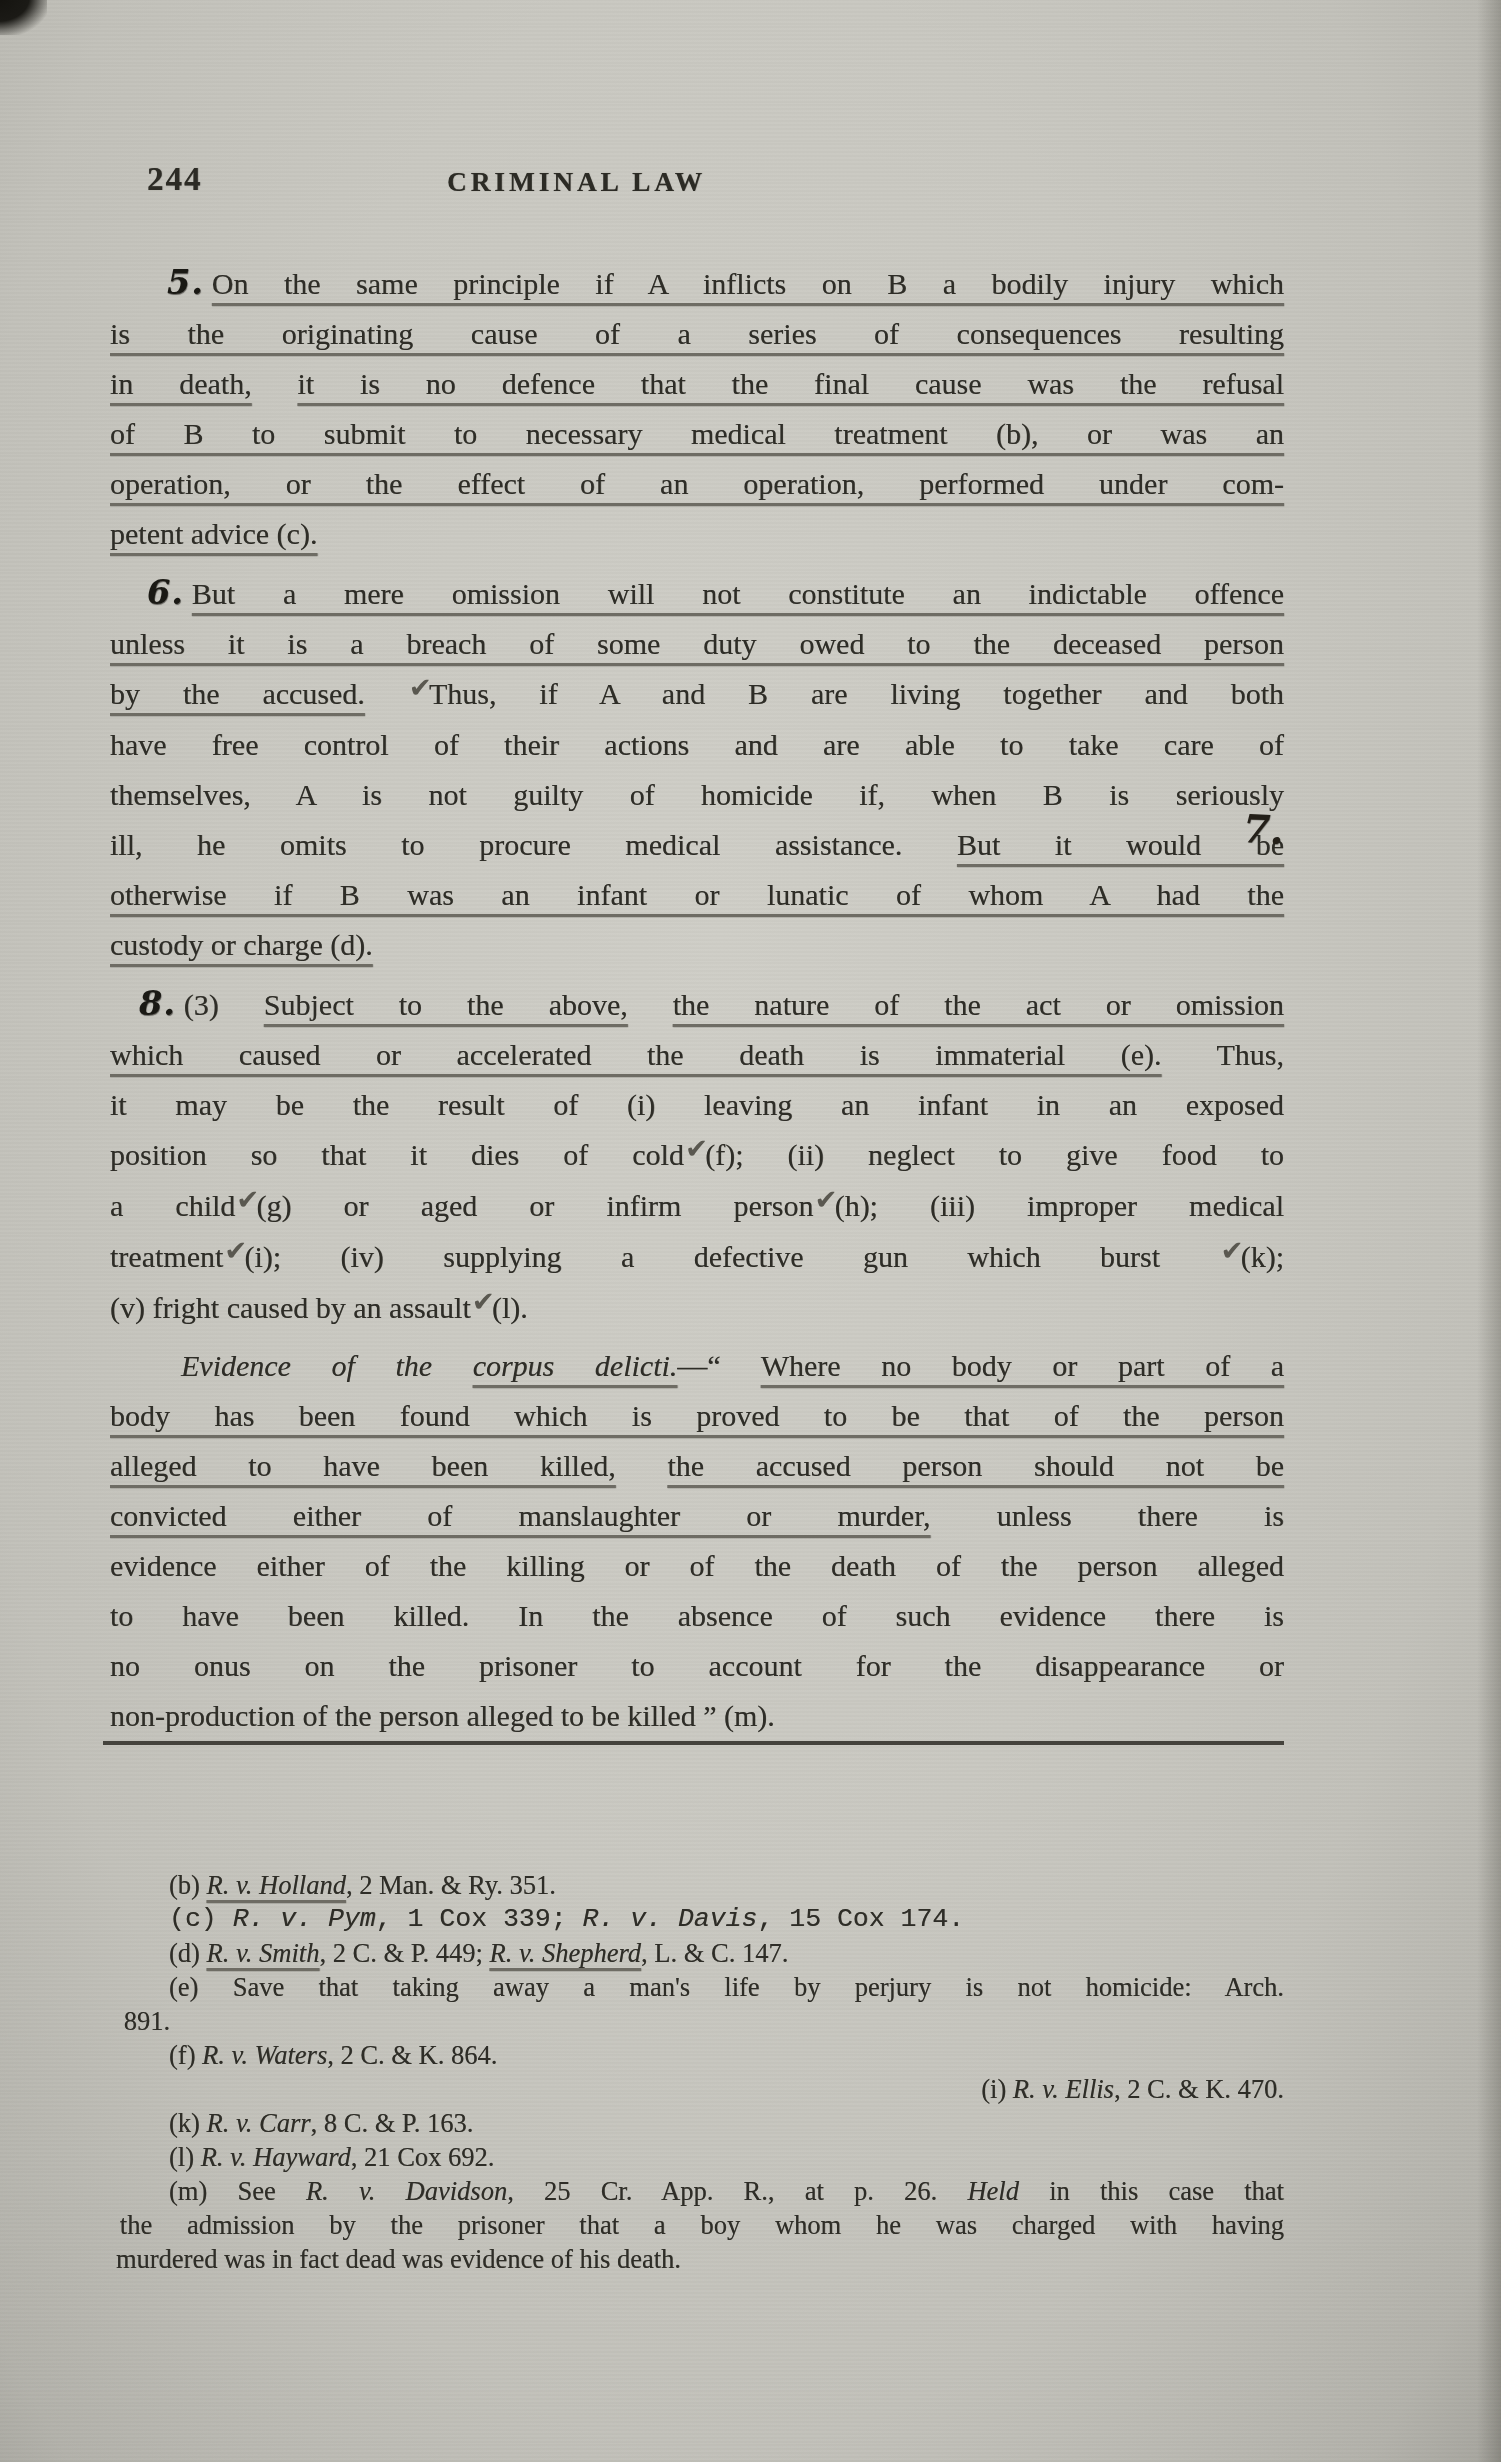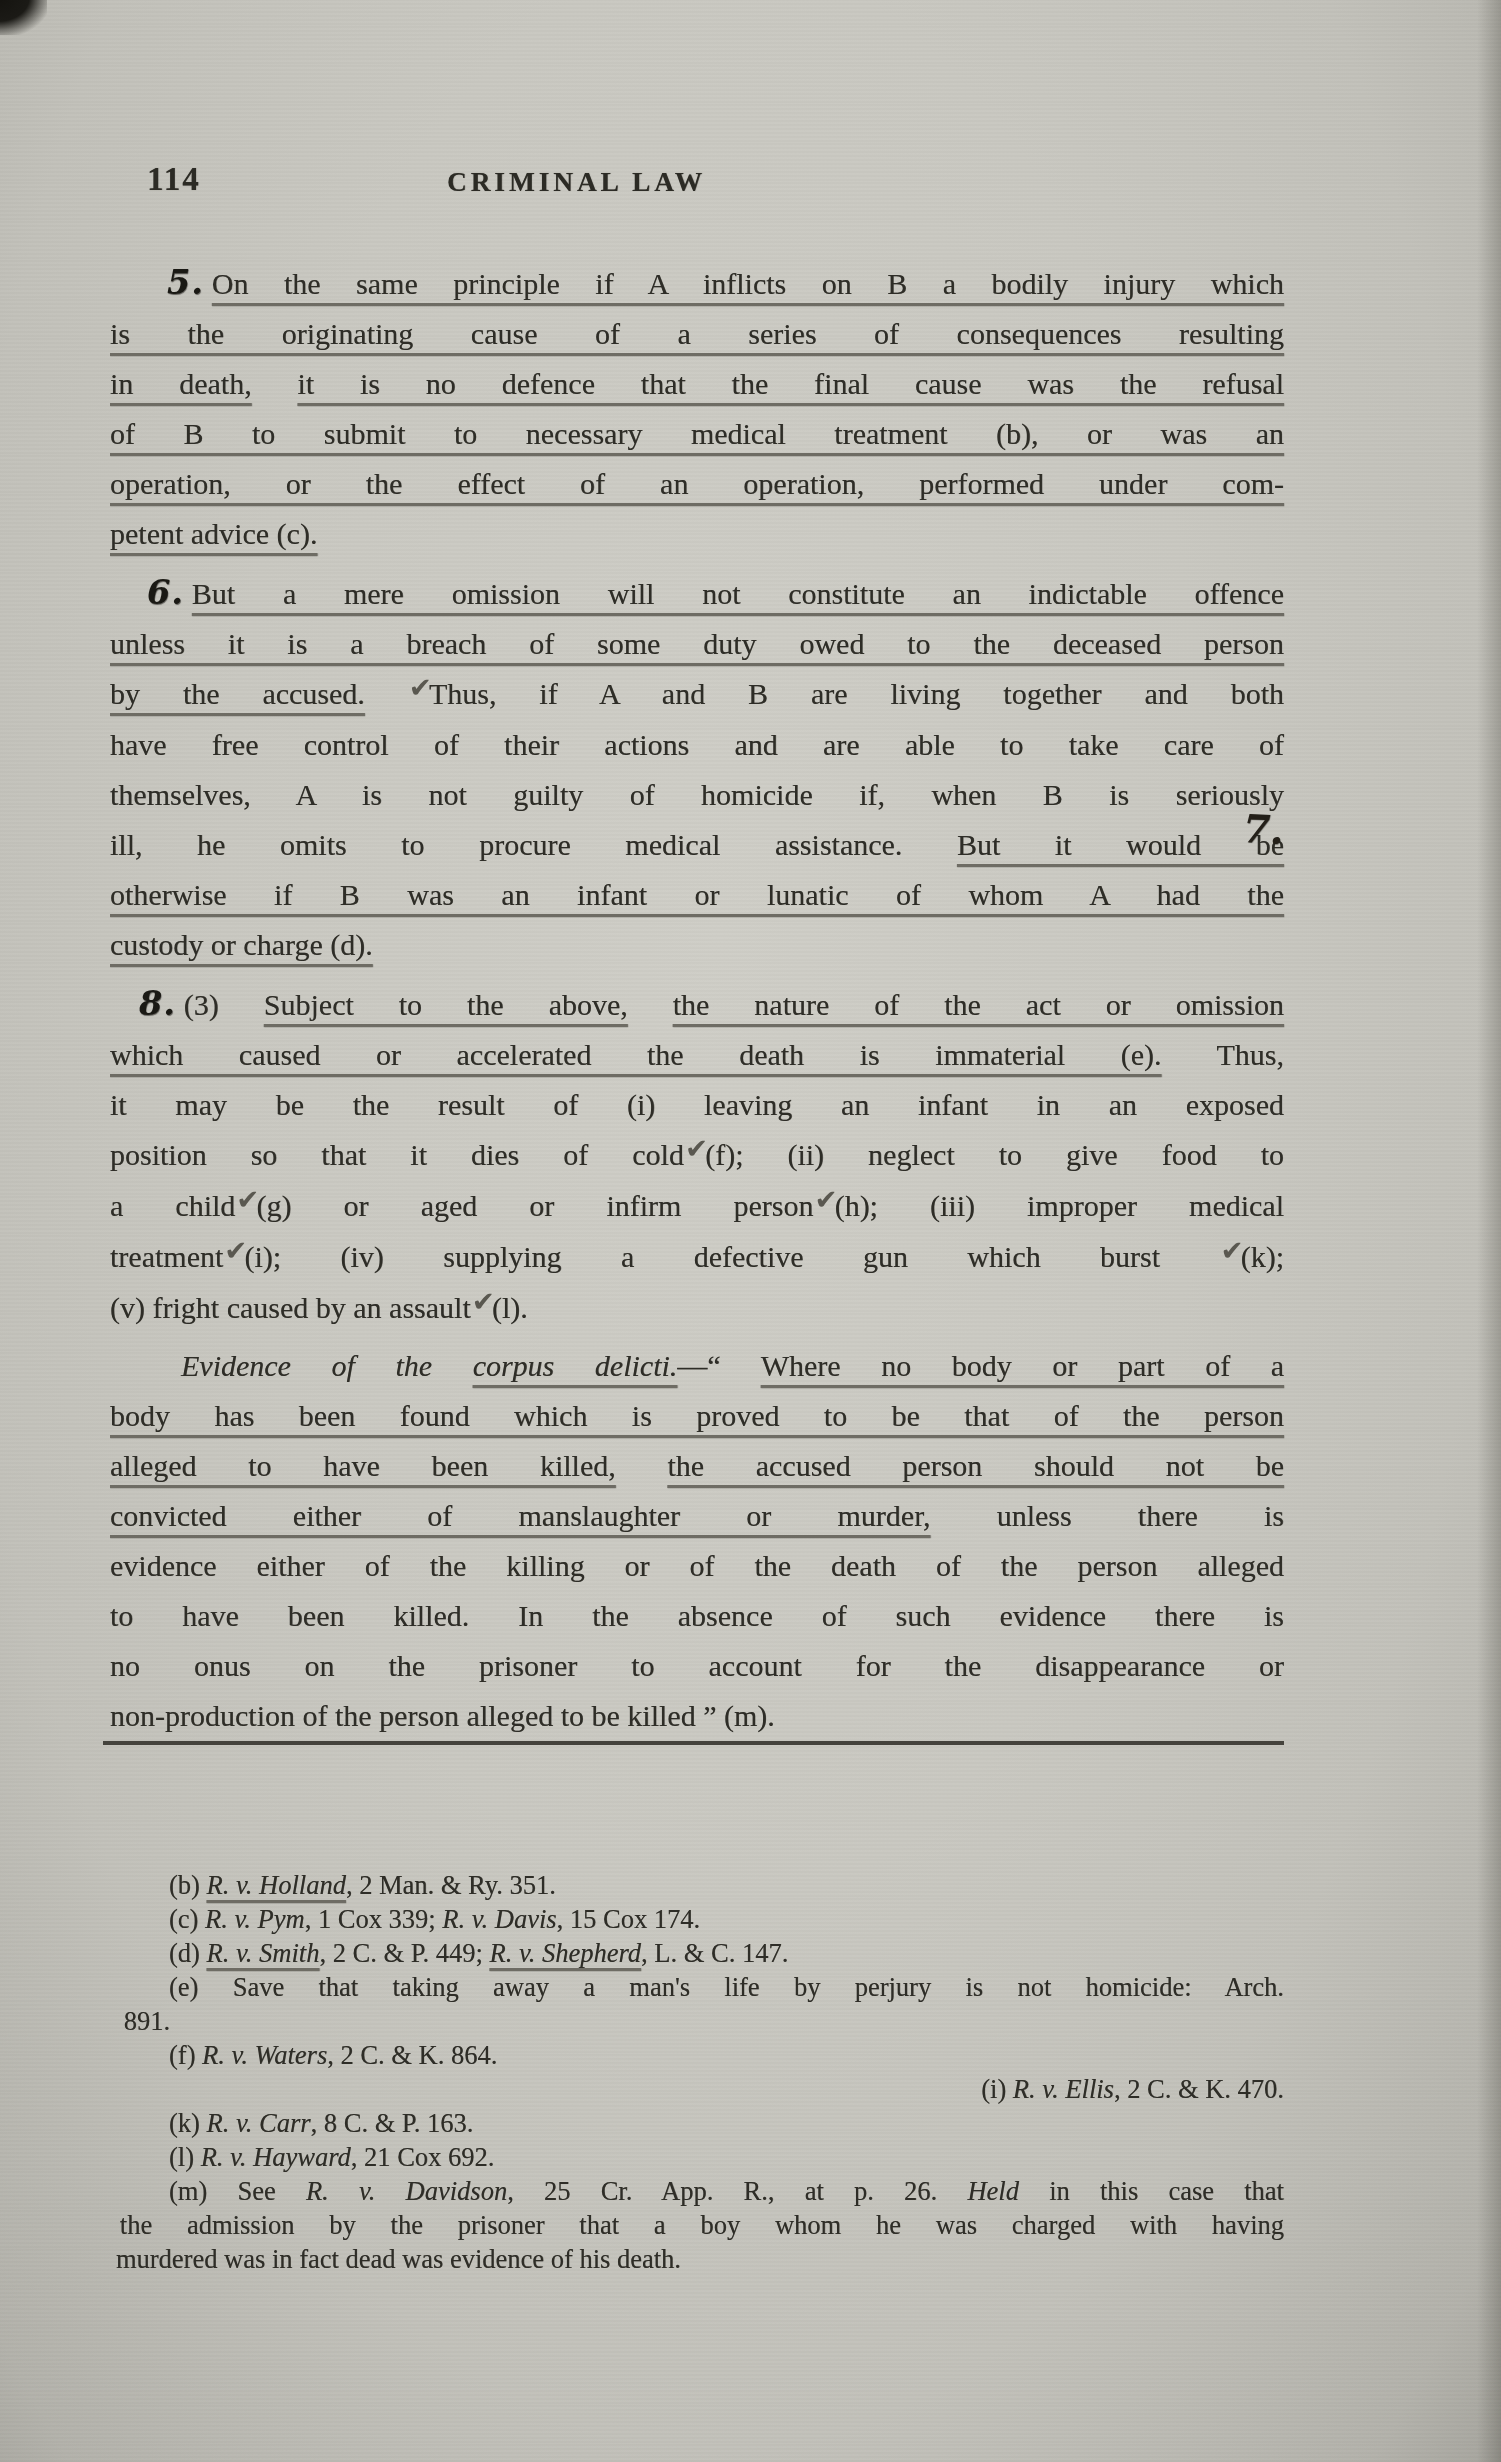--- a/index.html
+++ b/index.html
@@ -84,21 +84,21 @@
     text-underline-offset:5.9px;
   }
 </style>
 </head>
 <body>
 
 <div class="page">
   <div class="corner-smudge"></div>
   <div class="edge-shade"></div>
 
-  <span class="header-num">114</span>
+  <span class="header-num">244</span>
   <span class="header-title">CRIMINAL LAW</span>
 
   <main id="body-root">
       <div class="paragraph">
         <div class="line just" style="text-indent: 57px;"><span class="seg hw">5.</span><span class="seg u">On the same principle if A inflicts on B a bodily injury which</span></div>
         <div class="line just"><span class="seg u">is the originating cause of a series of consequences resulting</span></div>
         <div class="line just"><span class="seg u">in death,</span><span class="seg"> </span><span class="seg u">it is no defence that the final cause was the refusal</span></div>
         <div class="line just"><span class="seg u">of B to submit to necessary medical treatment (b), or was an</span></div>
         <div class="line just"><span class="seg u">operation, or the effect of an operation, performed under com-</span></div>
         <div class="line"><span class="seg u">petent advice (c).</span></div>
@@ -133,21 +133,21 @@
         <div class="line"><span class="seg">non-production of the person alleged to be killed ” (m).</span></div>
       </div>
     </main>
 
   <span class="margin-note">7.</span>
 
   <hr class="fn-rule">
 
   <section id="footnote-root">
       <div class="line" style="text-indent: 59px;"><span class="seg">(b) </span><span class="seg u i">R. v. Holland</span><span class="seg">, 2 Man. &amp; Ry. 351.</span></div>
-      <div class="line" style="text-indent: 59px;"><span class="seg">(c) </span><span class="seg i">R. v. Pym</span><span class="seg">, 1 Cox 339; </span><span class="seg i">R. v. Davis</span><span class="seg">, 15 Cox 174.</span></div>
+      <div class="line" style="text-indent: 59px; font-family: Liberation Mono, monospace;"><span class="seg">(c) </span><span class="seg i">R. v. Pym</span><span class="seg">, 1 Cox 339; </span><span class="seg i">R. v. Davis</span><span class="seg">, 15 Cox 174.</span></div>
       <div class="line" style="text-indent: 59px;"><span class="seg">(d) </span><span class="seg u i">R. v. Smith</span><span class="seg">, 2 C. &amp; P. 449; </span><span class="seg u i">R. v. Shepherd</span><span class="seg">, L. &amp; C. 147.</span></div>
       <div class="line just" style="text-indent: 59px;"><span class="seg">(e) Save that taking away a man's life by perjury is not homicide:  Arch.</span></div>
       <div class="line" style="text-indent: 13.7px;"><span class="seg">891.</span></div>
       <div class="line" style="text-indent: 59px;"><span class="seg">(f) </span><span class="seg i">R. v. Waters</span><span class="seg">, 2 C. &amp; K. 864.</span></div>
       <div class="line" style="text-indent: 59px; text-align: right;"><span class="seg">(i) </span><span class="seg i">R. v. Ellis</span><span class="seg">, 2 C. &amp; K. 470.</span></div>
       <div class="line" style="text-indent: 59px;"><span class="seg">(k) </span><span class="seg i">R. v. Carr</span><span class="seg">, 8 C. &amp; P. 163.</span></div>
       <div class="line" style="text-indent: 59px;"><span class="seg">(l) </span><span class="seg i">R. v. Hayward</span><span class="seg">, 21 Cox 692.</span></div>
       <div class="line just" style="text-indent: 59px;"><span class="seg">(m) See </span><span class="seg i">R. v. Davidson</span><span class="seg">, 25 Cr. App. R., at p. 26.  </span><span class="seg i">Held</span><span class="seg"> in this case that</span></div>
       <div class="line just" style="text-indent: 9.8px;"><span class="seg">the admission by the prisoner that a boy whom he was charged with having</span></div>
       <div class="line" style="text-indent: 5.9px;"><span class="seg">murdered was in fact dead was evidence of his death.</span></div>

